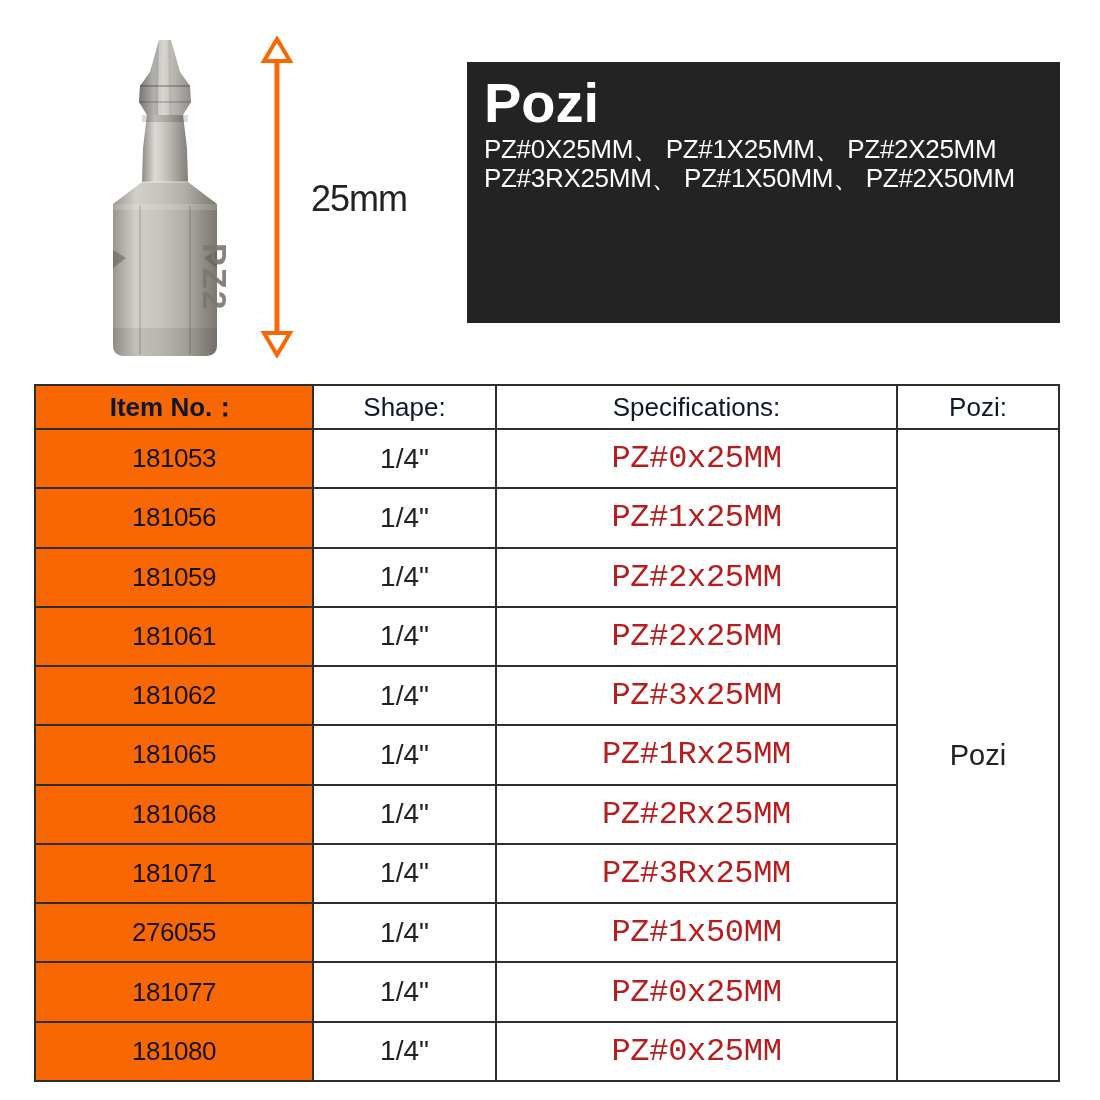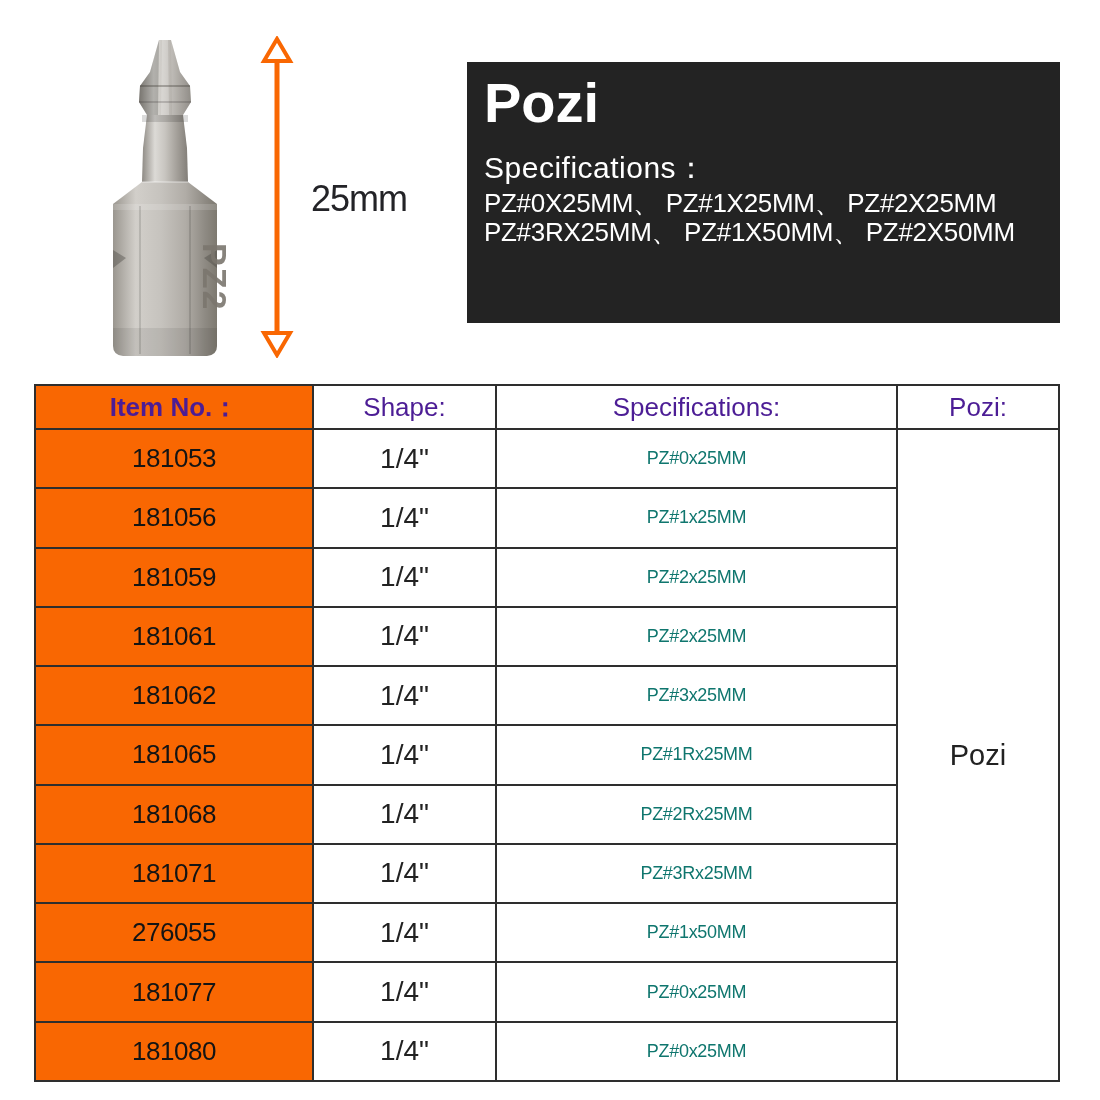--- a/index.html
+++ b/index.html
@@ -30,25 +30,25 @@
     position:absolute; left:34px; top:384px;
     width:1024px; height:698px;
     border-collapse:collapse; table-layout:fixed;
   }
   .spec-table th, .spec-table td {
     border:2px solid #2e2e2e;
     text-align:center; vertical-align:middle;
     overflow:hidden;
   }
   .spec-table thead tr { height:44px; }
-  .th { font-size:26px; font-weight:normal; color:#4c1d95; background:#ffffff; }
+  .th { font-size:26px; font-weight:normal; color:#0f172a; background:#ffffff; }
   .th-item { background:#f96702; font-weight:600; }
   .td-item { background:#f96702; font-size:26px; color:#141414; letter-spacing:-0.5px; }
   .td-size { font-size:28px; color:#222; }
-  .td-spec { font-size:18px; color:#0f766e; letter-spacing:-0.3px; }
+  .td-spec { font-size:32px; color:#b91c1c; letter-spacing:-0.3px;font-family:Liberation Mono, monospace; }
   .td-shape { font-size:29px; color:#222; background:#ffffff; }
 </style>
 </head>
 <body>
 
 <div class="page">
 
   <div class="bit-wrap">
     <svg width="140" height="332" viewBox="0 0 140 332">
       <defs>
@@ -96,21 +96,20 @@
   <svg class="arrow-svg" viewBox="0 0 36 322">
     <line x1="18" y1="24" x2="18" y2="298" stroke="#f96702" stroke-width="5"></line>
     <polygon points="18,3 31,25 5,25" fill="#ffffff" stroke="#f96702" stroke-width="4"></polygon>
     <polygon points="18,319 5,297 31,297" fill="#ffffff" stroke="#f96702" stroke-width="4"></polygon>
   </svg>
 
   <div class="dim-label">25mm</div>
 
   <div class="spec-card">
     <div class="card-title">Pozi</div>
-    <div class="card-subtitle">Specifications：</div>
     <div class="card-lines">
       <div class="card-line">PZ#0X25MM、 PZ#1X25MM、 PZ#2X25MM</div>
       <div class="card-line">PZ#3RX25MM、 PZ#1X50MM、 PZ#2X50MM</div>
     </div>
   </div>
 
   <table class="spec-table">
     <colgroup>
         <col style="width:278px">
         <col style="width:183px">

